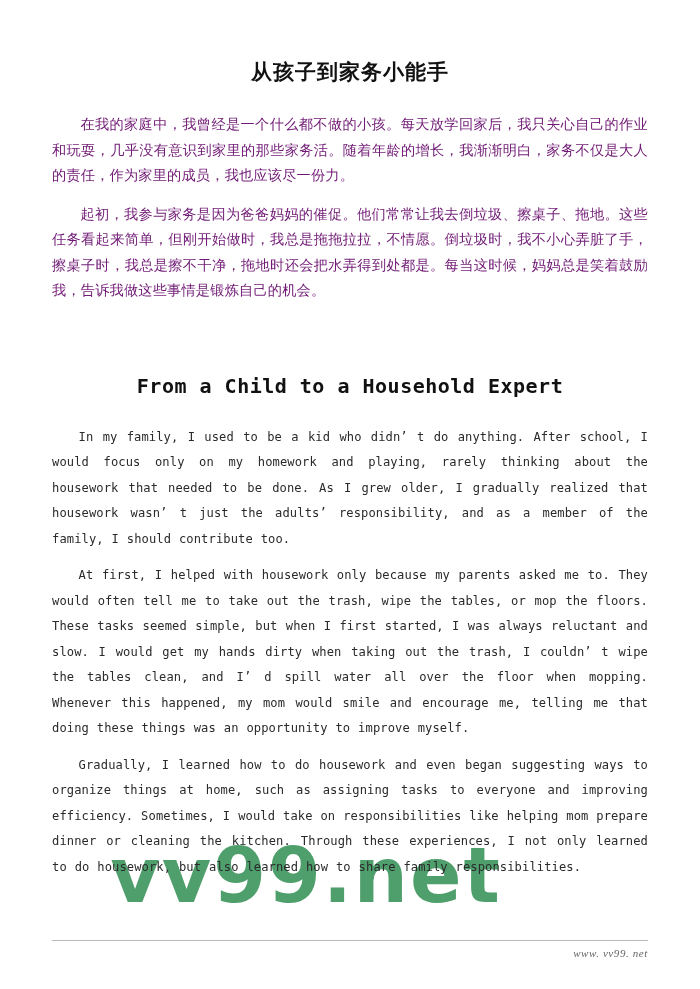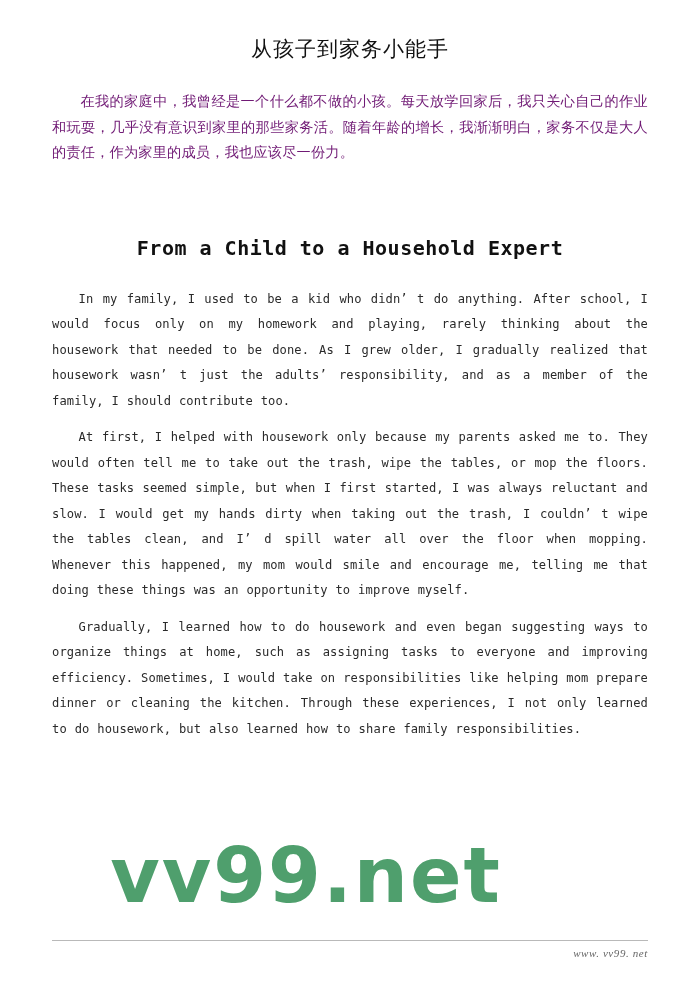--- a/index.html
+++ b/index.html
@@ -47,26 +47,26 @@
 
   .content {
     position: relative;
     z-index: 2;
   }
 
   
   .cn-title {
     text-align: center;
     font-family: "DejaVu Sans", "Liberation Sans", sans-serif;
-    font-weight: normal;
+    font-weight: bold;
     font-size: 21px;
     letter-spacing: 1px;
     color: #111111;
     margin: 0;
-    padding-top: 36px;
+    padding-top: 59px;
     line-height: 1.3;
   }
 
   .cn-body {
     margin-top: 26px;
   }
 
   .cn-p {
     font-family: "Liberation Serif", "DejaVu Serif", serif;
     font-size: 14.2px;
@@ -138,20 +138,21 @@
 <div class="page">
 
   <div class="watermark">vv99.net</div>
 
   <div class="content">
 
     <h1 class="cn-title">从孩子到家务小能手</h1>
 
     <div class="cn-body">
       <p class="cn-p">在我的家庭中，我曾经是一个什么都不做的小孩。每天放学回家后，我只关心自己的作业和玩耍，几乎没有意识到家里的那些家务活。随着年龄的增长，我渐渐明白，家务不仅是大人的责任，作为家里的成员，我也应该尽一份力。</p>
+      <p class="cn-p">起初，我参与家务是因为爸爸妈妈的催促。他们常常让我去倒垃圾、擦桌子、拖地。这些任务看起来简单，但刚开始做时，我总是拖拖拉拉，不情愿。倒垃圾时，我不小心弄脏了手，擦桌子时，我总是擦不干净，拖地时还会把水弄得到处都是。每当这时候，妈妈总是笑着鼓励我，告诉我做这些事情是锻炼自己的机会。</p>
     </div>
 
     <h2 class="en-title">From a Child to a Household Expert</h2>
 
     <div class="en-body">
       <p class="en-p">In my family, I used to be a kid who didn’ t do anything. After school, I would focus only on my homework and playing, rarely thinking about the housework that needed to be done. As I grew older, I gradually realized that housework wasn’ t just the adults’  responsibility, and as a member of the family, I should contribute too.</p>
       <p class="en-p">At first, I helped with housework only because my parents asked me to. They would often tell me to take out the trash, wipe the tables, or mop the floors. These tasks seemed simple, but when I first started, I was always reluctant and slow. I would get my hands dirty when taking out the trash, I couldn’ t wipe the tables clean, and I’ d spill water all over the floor when mopping. Whenever this happened, my mom would smile and encourage me, telling me that doing these things was an opportunity to improve myself.</p>
       <p class="en-p">Gradually, I learned how to do housework and even began suggesting ways to organize things at home, such as assigning tasks to everyone and improving efficiency. Sometimes, I would take on responsibilities like helping mom prepare dinner or cleaning the kitchen. Through these experiences, I not only learned to do housework, but also learned how to share family responsibilities.</p>
 
     </div>

